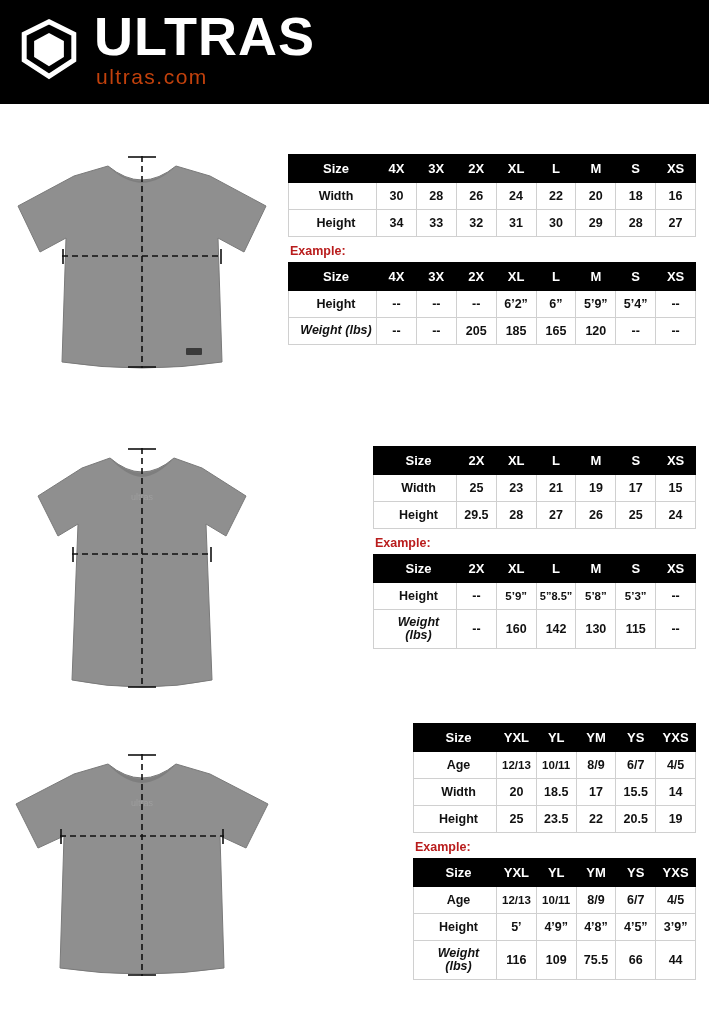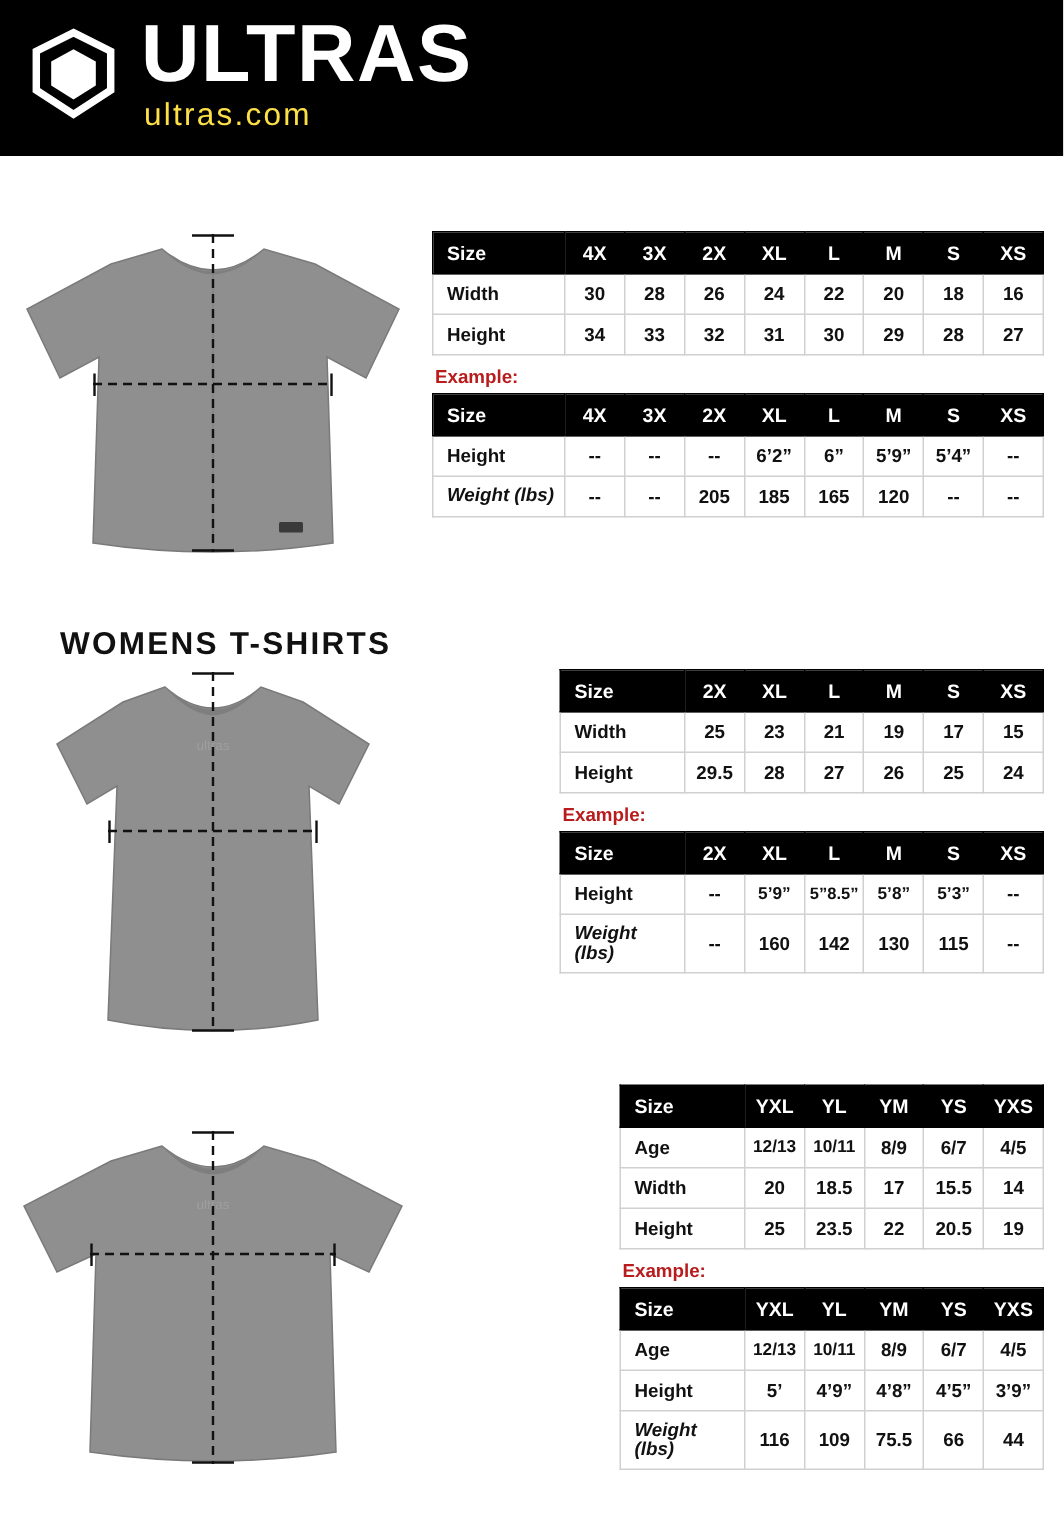--- a/index.html
+++ b/index.html
@@ -41,21 +41,21 @@
   }
   .brand {
     color: #ffffff;
     font-size: 54px;
     font-weight: bold;
     letter-spacing: 1px;
     line-height: 0.95;
     font-family: "Liberation Sans", sans-serif;
   }
   .brand-sub {
-    color: #fde047;
+    color: #c2410c;
     font-size: 21px;
     letter-spacing: 1.5px;
     margin-top: 2px;
     margin-left: 2px;
   }
 
   
   .section-title {
     position: absolute;
     color: #111111;
@@ -86,21 +86,21 @@
     height: 26px;
   }
   table.sz thead th {
     background: #000000;
     color: #ffffff;
     border: 1px solid #000000;
     font-size: 13px;
   }
   table.sz tbody td:first-child,
   table.sz thead th:first-child {
-    text-align: left;
+    text-align: center;
     padding-left: 9px;
   }
   .example-label {
     font-size: 12.5px;
     color: #b91c1c;
     margin: 7px 0 4px 2px;
     font-weight: bold;
   }
   .twoline { line-height: 1.05; font-style: italic; }
 </style>
@@ -216,21 +216,20 @@
           <td>185</td>
           <td>165</td>
           <td>120</td>
           <td>--</td>
           <td>--</td>
         </tr>
       </tbody>
     </table>
   </div>
 
-  <div class="section-title" style="left:40px; top:418px;">WOMENS  T-SHIRTS</div>
 
   <div class="shirt-wrap" style="left:26px; top:444px;">
     <svg class="shirt-svg" width="232" height="262" viewBox="0 0 232 262">
       <g>
         <path d="M84 14 L56 24 L12 52 L32 92 L52 80 L46 236 Q116 250 186 236 L180 80 L200 92 L220 52 L176 24 L148 14 Q116 42 84 14 Z" fill="#8f8f8f" stroke="#7a7a7a" stroke-width="1"></path>
         <path d="M84 14 Q116 44 148 14 Q132 32 116 33 Q100 32 84 14 Z" fill="#7e7e7e"></path>
         <text x="116" y="56" font-size="9" fill="#9e9e9e" text-anchor="middle" font-family="Liberation Sans, sans-serif">ultras</text>
       </g>
       <line x1="46" y1="110" x2="186" y2="110" stroke="#111" stroke-width="1.6" stroke-dasharray="6,4"></line>
       <line x1="47" y1="103" x2="47" y2="118" stroke="#111" stroke-width="1.6"></line>

